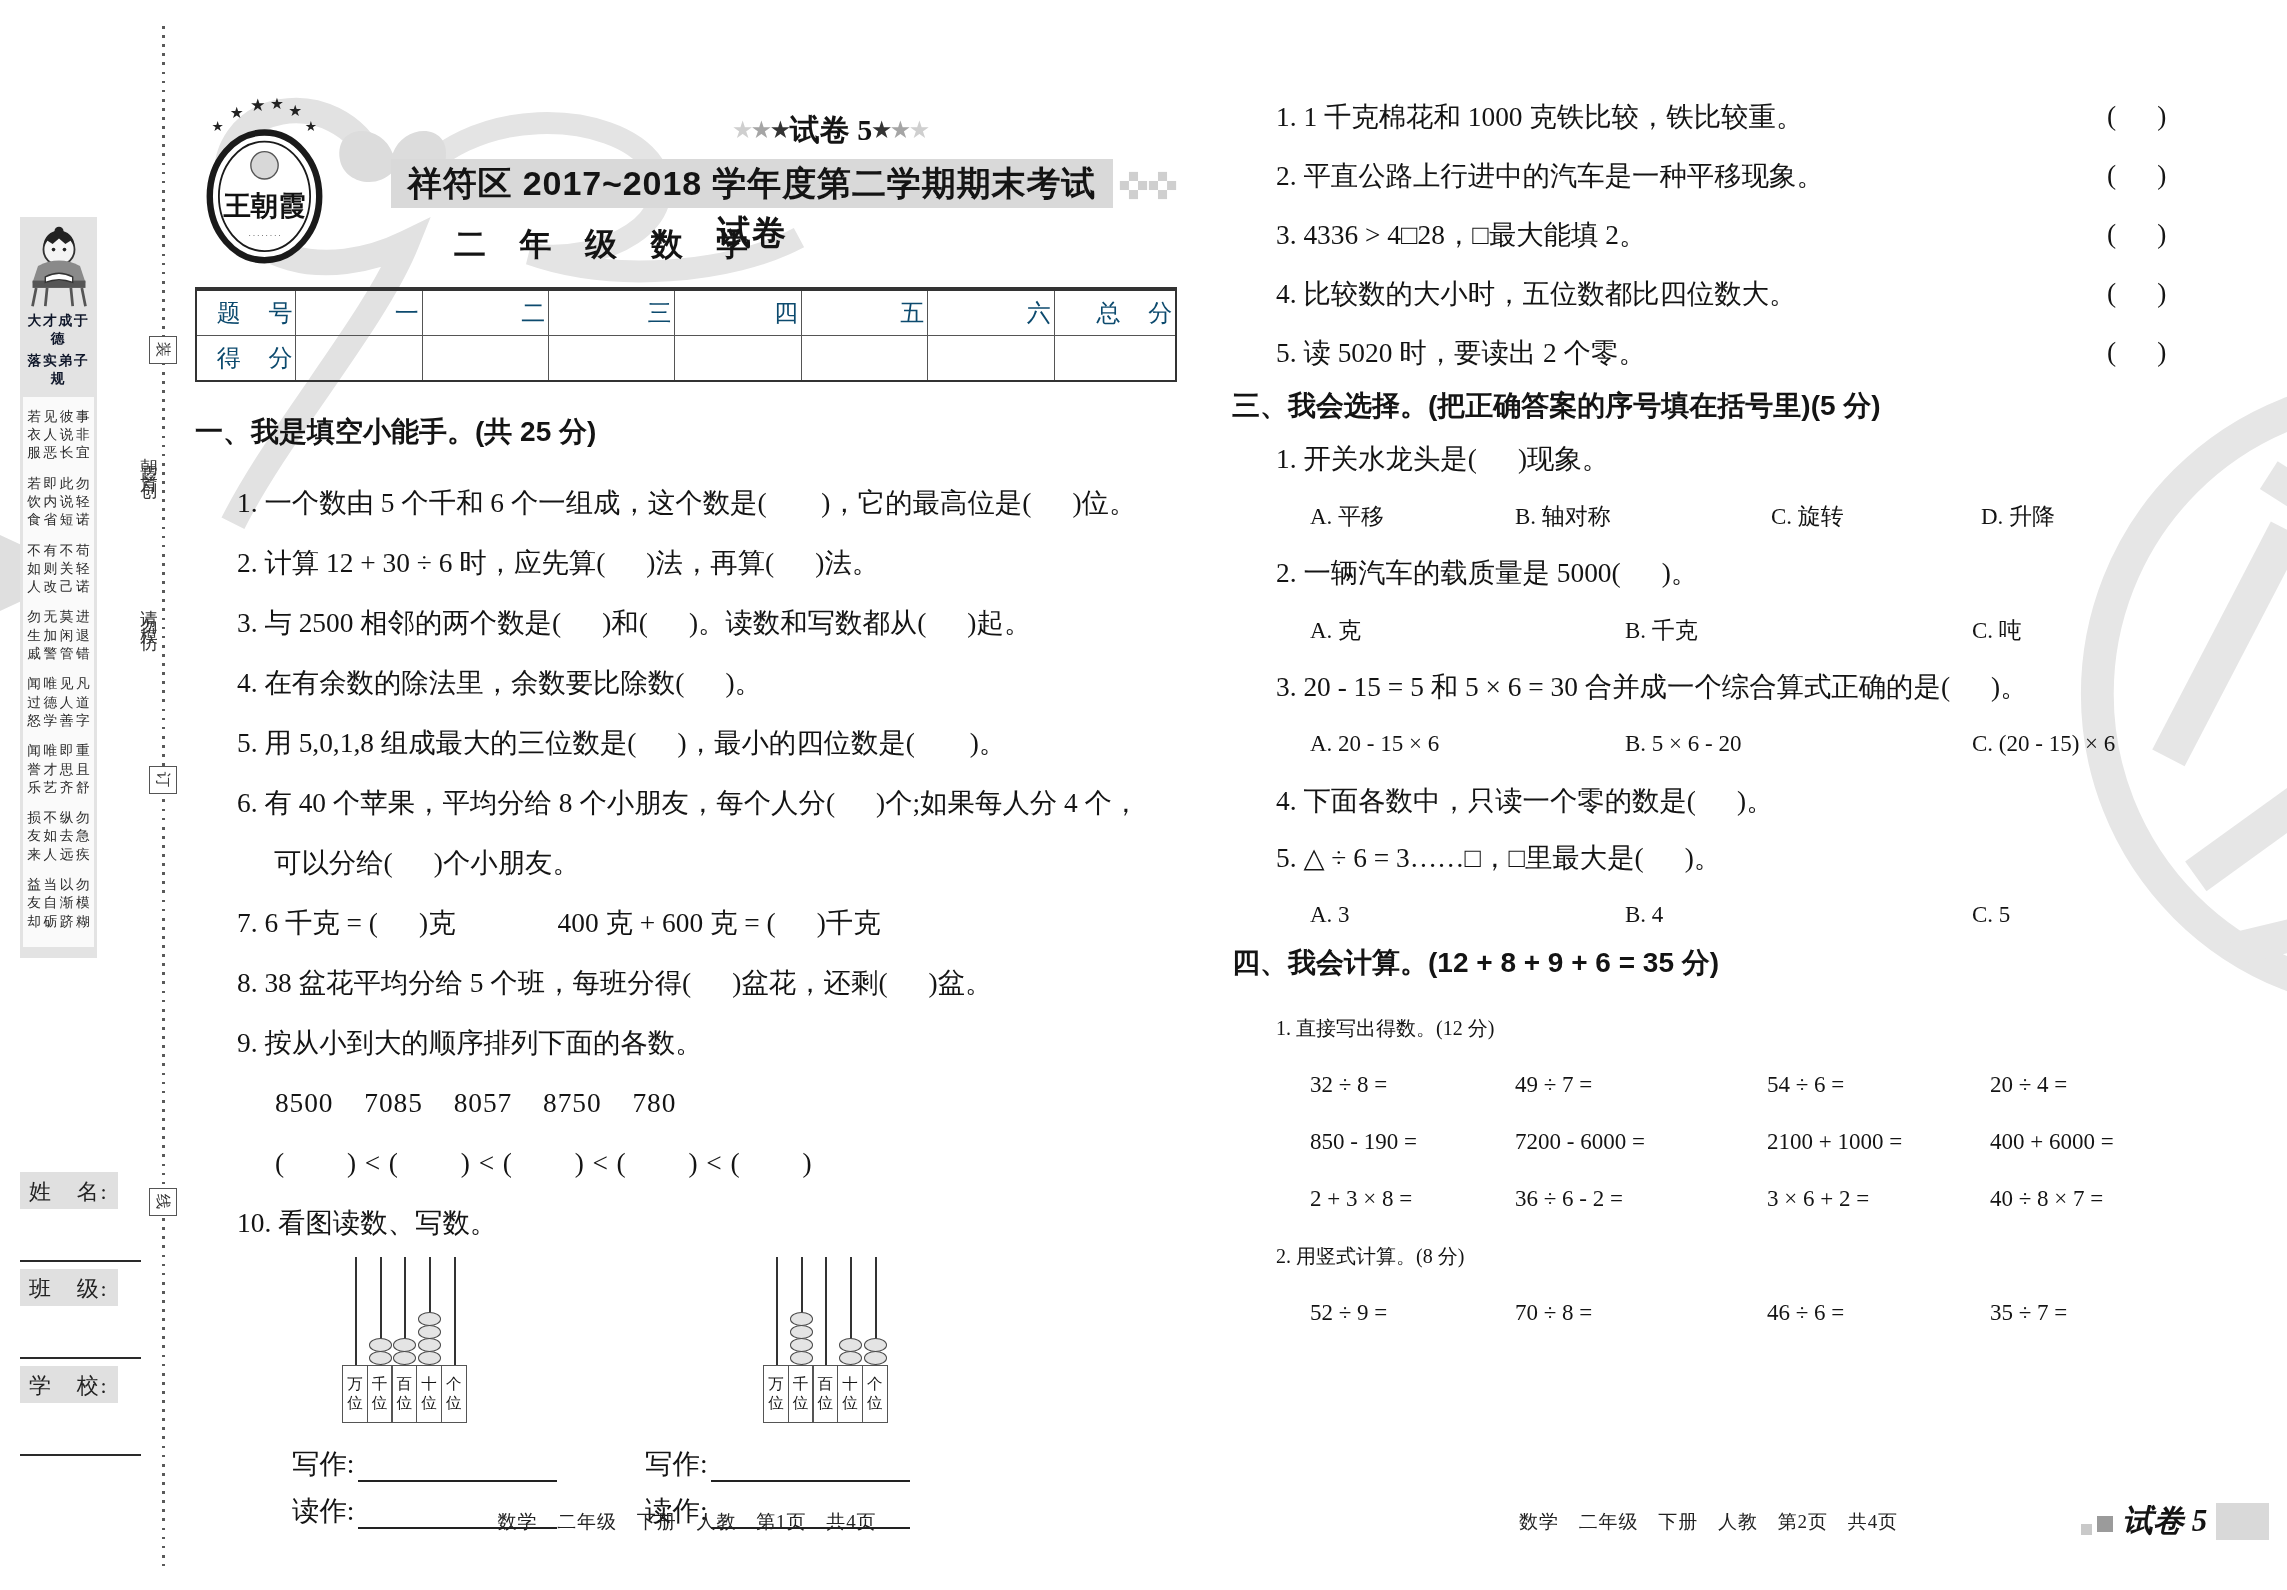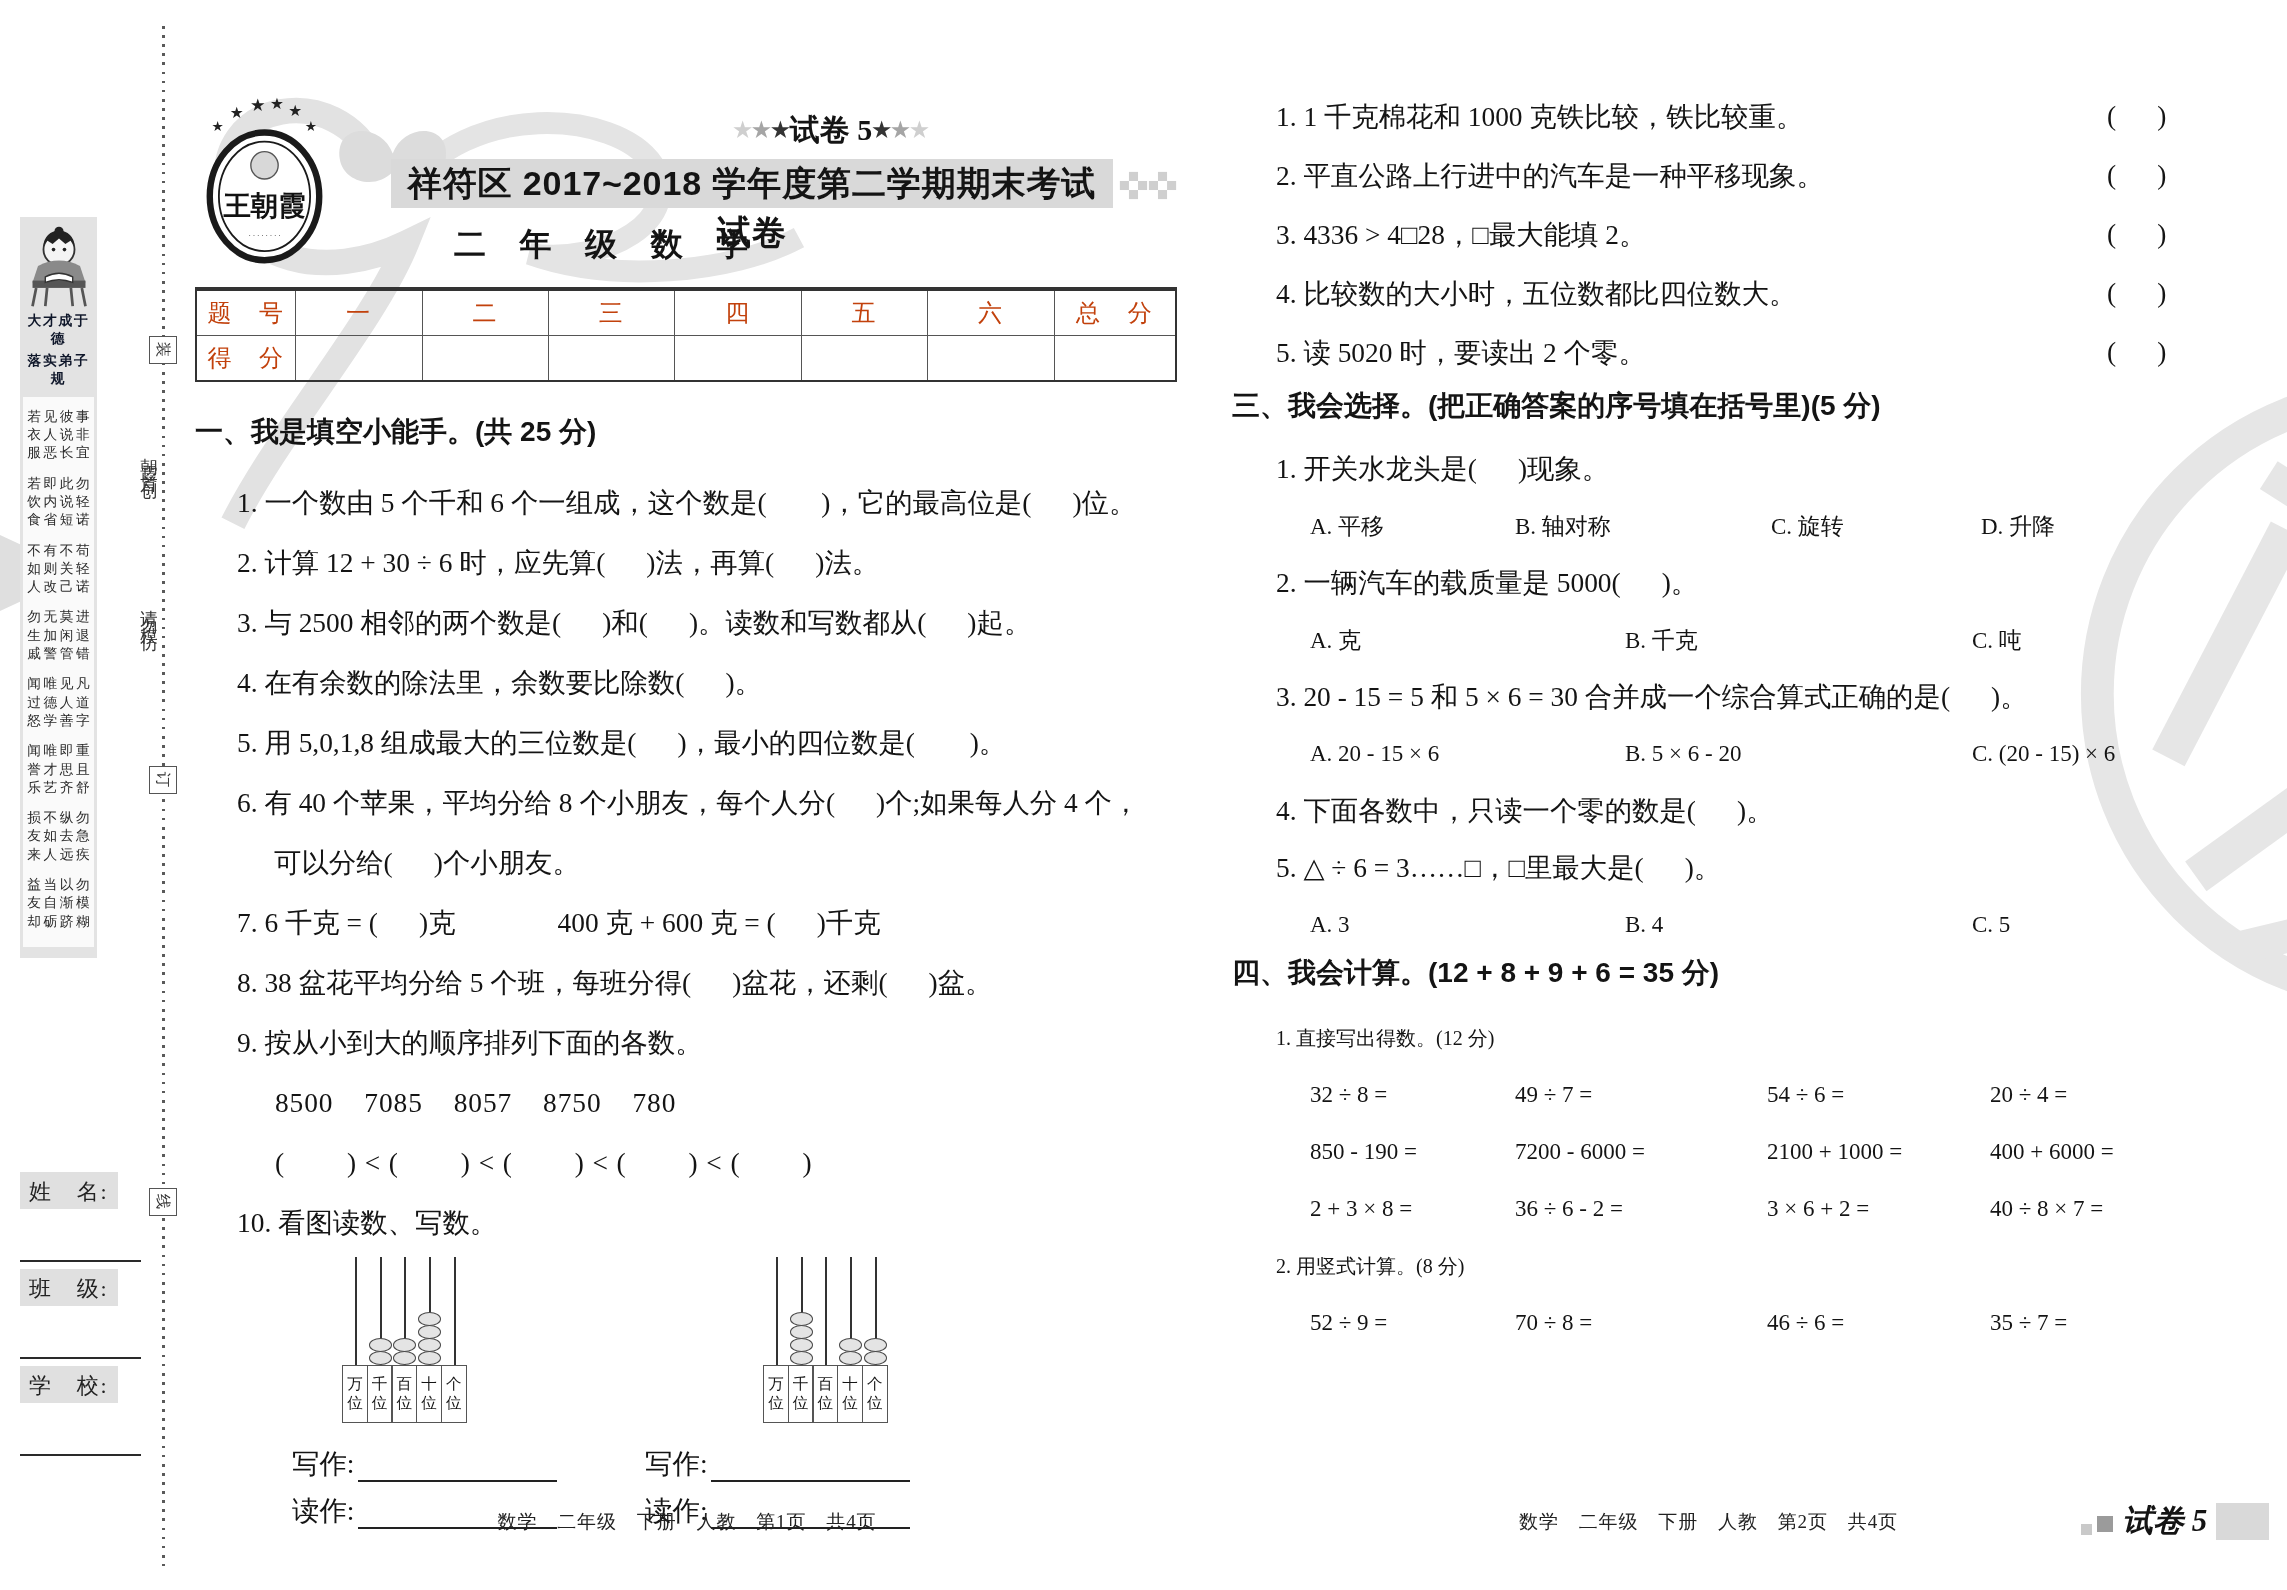--- a/index.html
+++ b/index.html
@@ -42,22 +42,22 @@
   .star.s1{color:#cfcfcf;} .star.s2{color:#a5a5a5;} .star.s3{color:#343434;}
   #title-band{left:391px;top:159px;width:722px;height:49px;background:#d9d9d9;
     text-align:center;line-height:49px;font-size:34px;font-weight:bold;z-index:1;
     font-family:"Liberation Sans","DejaVu Sans",sans-serif;letter-spacing:0.9px;}
   #pixel-deco{left:1118px;top:161px;z-index:1;}
   #subject-title{left:393px;top:223px;width:429px;text-align:center;font-size:32px;
     font-weight:bold;letter-spacing:12.8px;z-index:1;}
   
   #score-table-wrap{left:195px;top:287px;width:982px;z-index:1;}
   #score-table-wrap table{width:100%;border-collapse:collapse;border:2.7px solid #333;border-top-width:4.6px;}
-  #score-table-wrap td{border:0.9px solid #555;height:42px;text-align:center;font-size:24px;
-    letter-spacing:1.8px;color:#c2410c;}
+  #score-table-wrap td{border:0.9px solid #555;height:42px;text-align:right;font-size:24px;
+    letter-spacing:1.8px;color:#0c4a6e;}
   
   #section1{left:195px;top:413px;width:998px;z-index:1;}
   .sec-heading{font-size:28px;font-weight:bold;font-family:"Liberation Sans","DejaVu Sans",sans-serif;
     height:38px;line-height:38px;white-space:pre;}
   #section1 .sec-heading{margin-bottom:22px;}
   .q-line{height:60px;display:flex;align-items:center;padding-left:42px;font-size:27.4px;
     white-space:pre-wrap;box-sizing:border-box;}
   .q-line.cont{padding-left:79px;}
   .q-line.nums{padding-left:80px;letter-spacing:0.9px;}
   .q-part2{margin-left:102px;}
@@ -71,21 +71,21 @@
   .abacus-cell{width:25.6px;height:58px;border:0.9px solid #555;margin-left:-0.9px;box-sizing:border-box;
     font-size:15.5px;line-height:19px;text-align:center;padding-top:8.2px;white-space:pre-line;background:#fff;}
   .write-row{display:flex;margin-left:97px;font-size:27.4px;align-items:flex-end;}
   .write-row.first{margin-top:23px;}
   .write-row.second{margin-top:11px;}
   .blank-line{display:inline-block;width:199px;border-bottom:2.7px solid #222;height:7.3px;margin-left:3.7px;}
   .write-gap{margin-left:88px;}
   
   #right-col{left:1232px;top:87px;width:987px;z-index:1;}
   #right-col .sec-heading.h2{margin-bottom:37px;}
-  #right-col .sec-heading.h3{margin-top:4.6px;margin-bottom:16px;}
+  #right-col .sec-heading.h3{margin-top:4.6px;margin-bottom:6px;}
   #right-col .sec-heading.h4{margin-bottom:18px;}
   .judge-item{position:relative;height:59px;display:flex;align-items:center;padding-left:44px;
     font-size:27.4px;white-space:pre-wrap;box-sizing:border-box;}
   .judge-bracket{position:absolute;left:875px;top:0;height:59px;display:flex;align-items:center;
     white-space:pre;font-size:27.4px;}
   .choice-q{height:57px;display:flex;align-items:center;padding-left:44px;font-size:27.4px;
     white-space:pre-wrap;box-sizing:border-box;}
   .opt-row{position:relative;height:57px;font-size:23px;}
   .opt{position:absolute;top:0;height:57px;display:flex;align-items:center;white-space:pre;}
   .calc-sub{height:57px;display:flex;align-items:center;padding-left:44px;font-size:20px;white-space:pre;}

